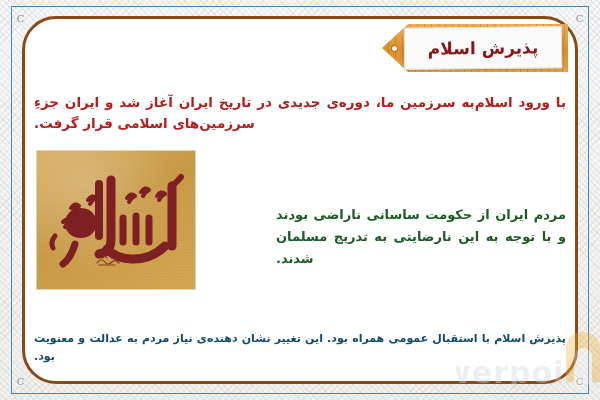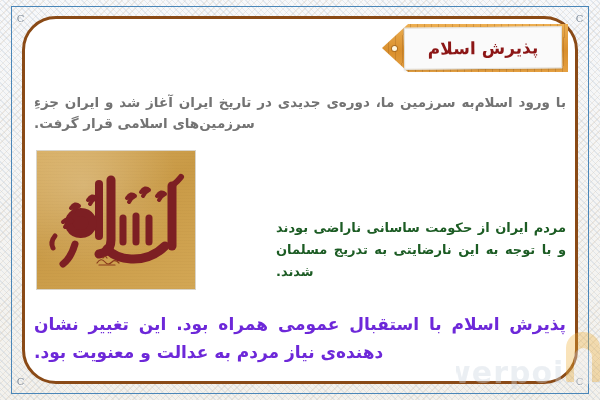--- a/index.html
+++ b/index.html
@@ -172,41 +172,40 @@
     text-align-last: left;
     font-weight: 700;
     line-height: 1.55;
   }
 
   .para-intro {
     left: 8px;
     right: 8px;
     top: 72px;
     font-size: 13.5px;
-    color: #737373;
+    color: #b91c1c;
   }
 
   .para-middle {
     right: 8px;
     top: 184px;
     width: 290px;
     font-size: 13px;
     color: #1c5c24;
     text-align: justify;
     text-align-last: left;
     line-height: 1.70;
-    margin-top: 13px;
   }
 
   .para-closing {
     left: 8px;
     right: 8px;
     bottom: 14px;
-    font-size: 17px;
-    color: #6d28d9;
+    font-size: 11px;
+    color: #0c4a6e;
     line-height: 1.65;
   }
 
   
   .calligraphy {
     position: absolute;
     left: 10px;
     top: 130px;
     width: 160px;
     height: 140px;

